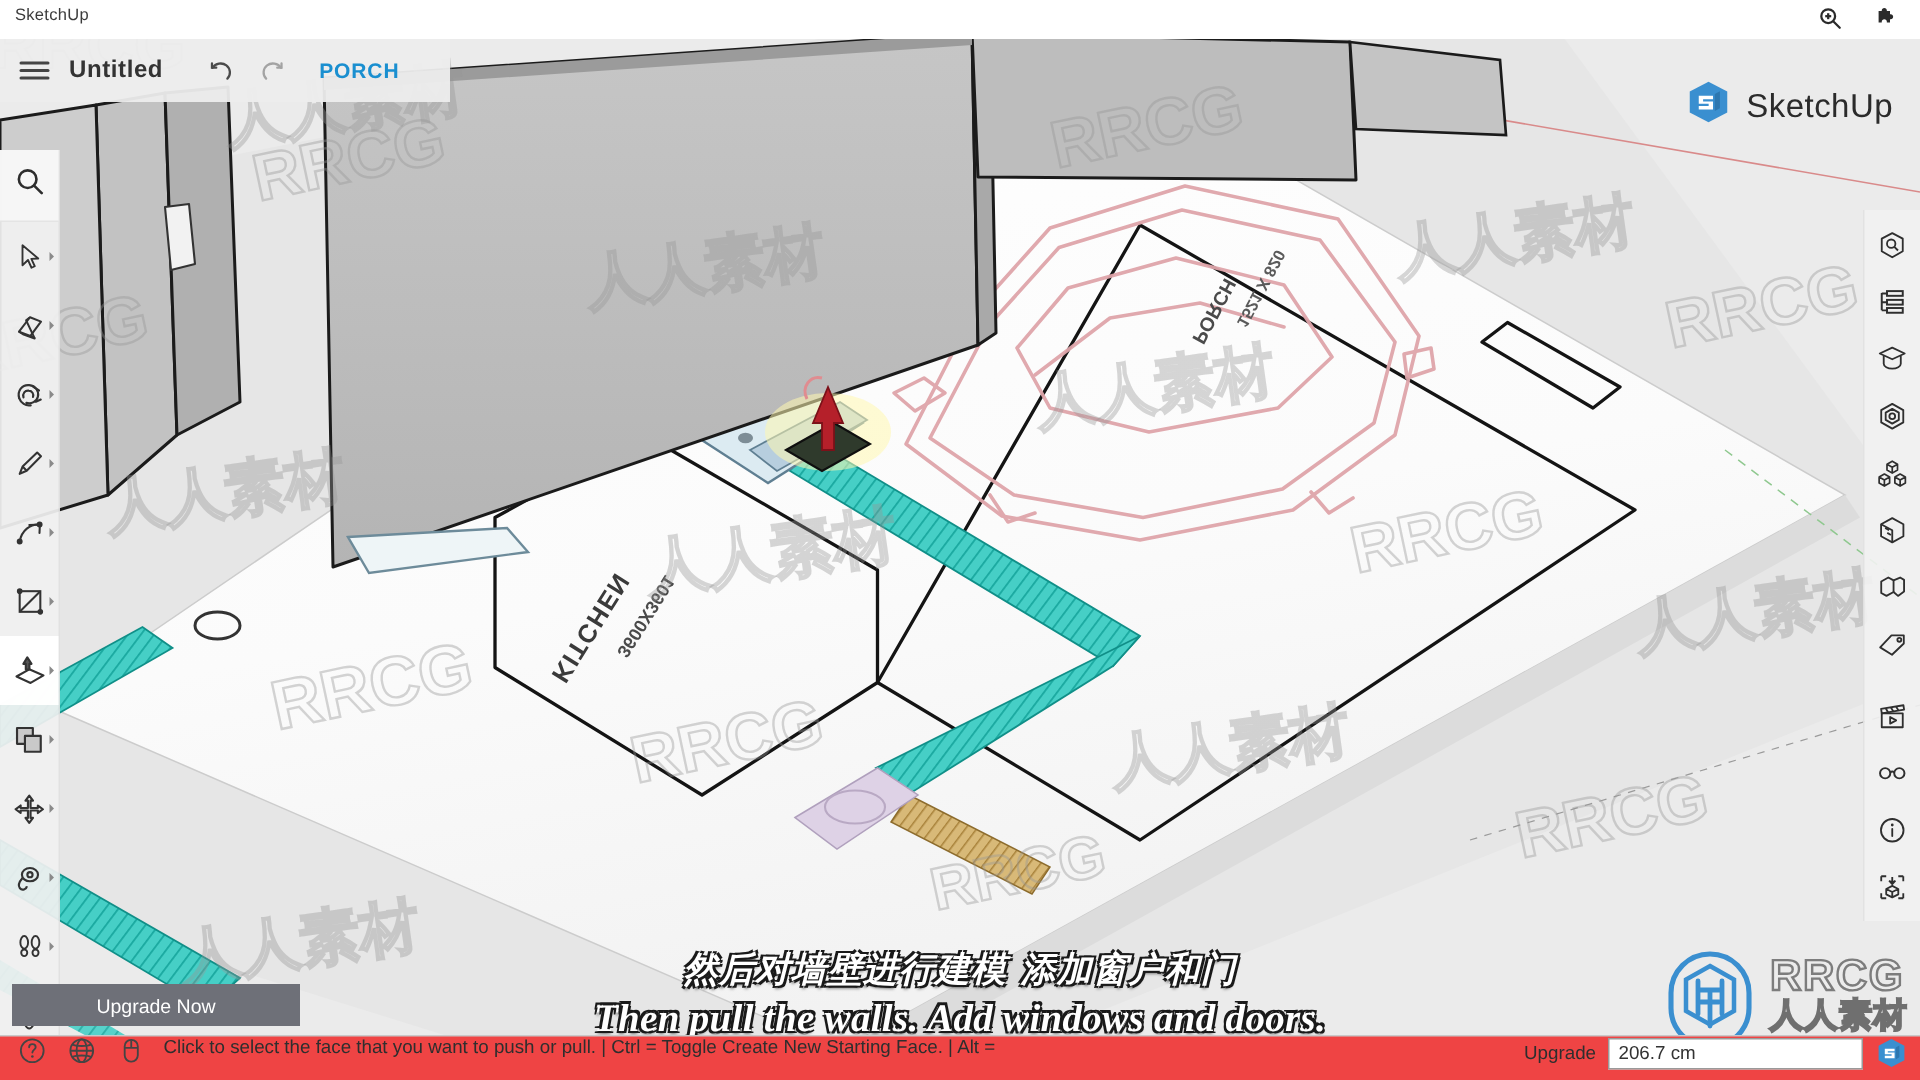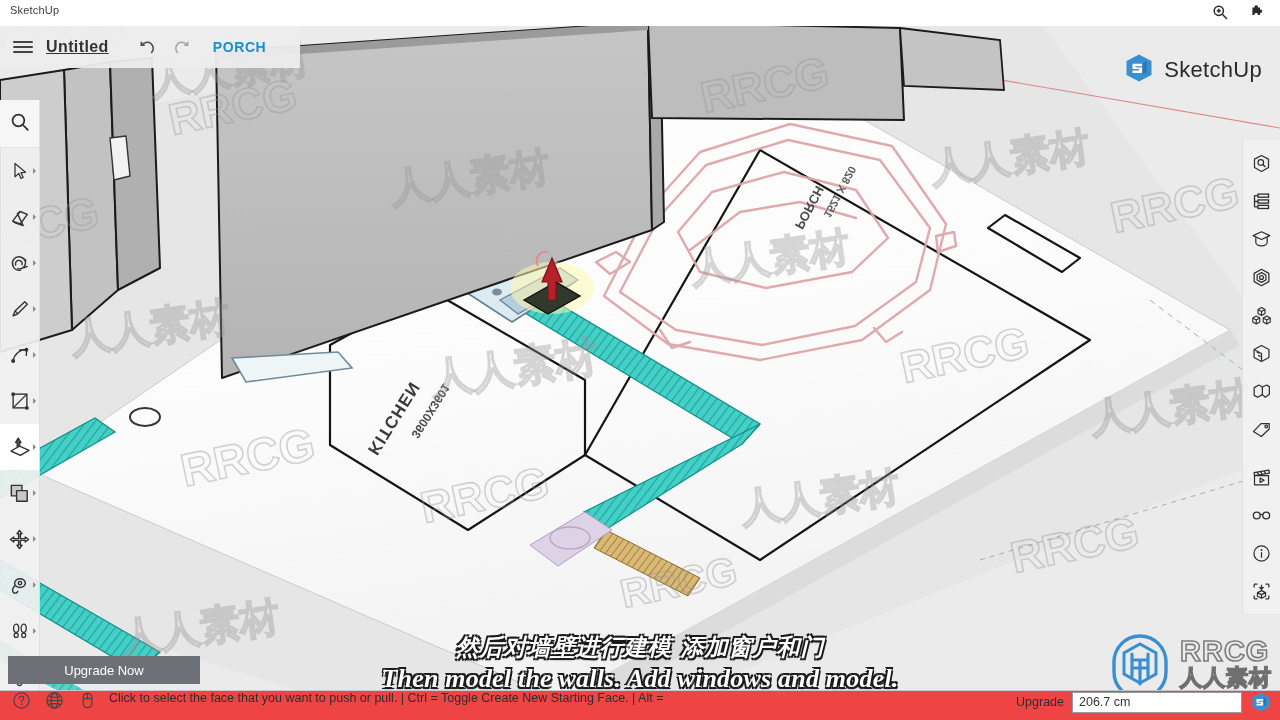--- a/index.html
+++ b/index.html
@@ -83,21 +83,20 @@
   .app-header {
     position: absolute; left: 0; top: 26px; width: 300px; height: 42px;
     background: rgba(237,237,237,0.95);
     display: flex; align-items: center; gap: 0px; z-index: 40;
   }
   .hamb { width: 46px; display: flex; align-items: center; justify-content: center; cursor: pointer; }
   .hamb span { display: block; width: 20px; height: 2px; background: #444; margin: 3px 0; border-radius: 1px; }
   .doc-title {
     font-size: 16px; font-weight: 700; color: #333; letter-spacing: .4px;
     padding-right: 22px;
-    text-decoration: underline;
   }
   .undo-btn, .redo-btn {
     width: 34px; height: 34px; display: flex; align-items: center; justify-content: center; cursor: pointer;
   }
   .redo-btn { opacity: .45; }
   .save-btn {
     font-size: 14px; font-weight: 700; color: #1a8fd0; letter-spacing: .6px;
     margin-left: 14px; cursor: pointer;
   }
 
@@ -624,21 +623,21 @@
         <path d="M20.2 10.6 L23.6 8.8 L23.6 20.2 L20.2 22 Z" fill="#2d77b0"></path>
       </svg>
     </span>
     <span class="name">SketchUp</span>
   </div>
 
   <div class="upgrade">Upgrade Now</div>
 
   <div class="subs">
     <div class="sub-cn">然后对墙壁进行建模 添加窗户和门</div>
-    <div class="sub-en">Then model the walls. Add windows and model.</div>
+    <div class="sub-en">Then pull the walls. Add windows and doors.</div>
   </div>
 
   <div class="rrcg-logo">
     <span class="rrcg-mark">
       <svg width="68" height="62" viewBox="0 0 68 62">
         <path d="M8 30 A26 26 0 0 1 60 30" fill="none" stroke="#3a8fd0" stroke-width="3.4"></path>
         <path d="M8 30 L8 40 A26 26 0 0 0 60 40 L60 30" fill="none" stroke="#3a8fd0" stroke-width="3.4"></path>
         <path d="M34 12 L50 21 L50 42 L34 51 L18 42 L18 21 Z" fill="none" stroke="#3a8fd0" stroke-width="3"></path>
         <path d="M26 22 L26 44 M42 22 L42 44 M26 28 L42 28 M34 28 L34 52 M28 36 L40 36" stroke="#3a8fd0" stroke-width="3.2" fill="none" stroke-linecap="round"></path>
       </svg>

